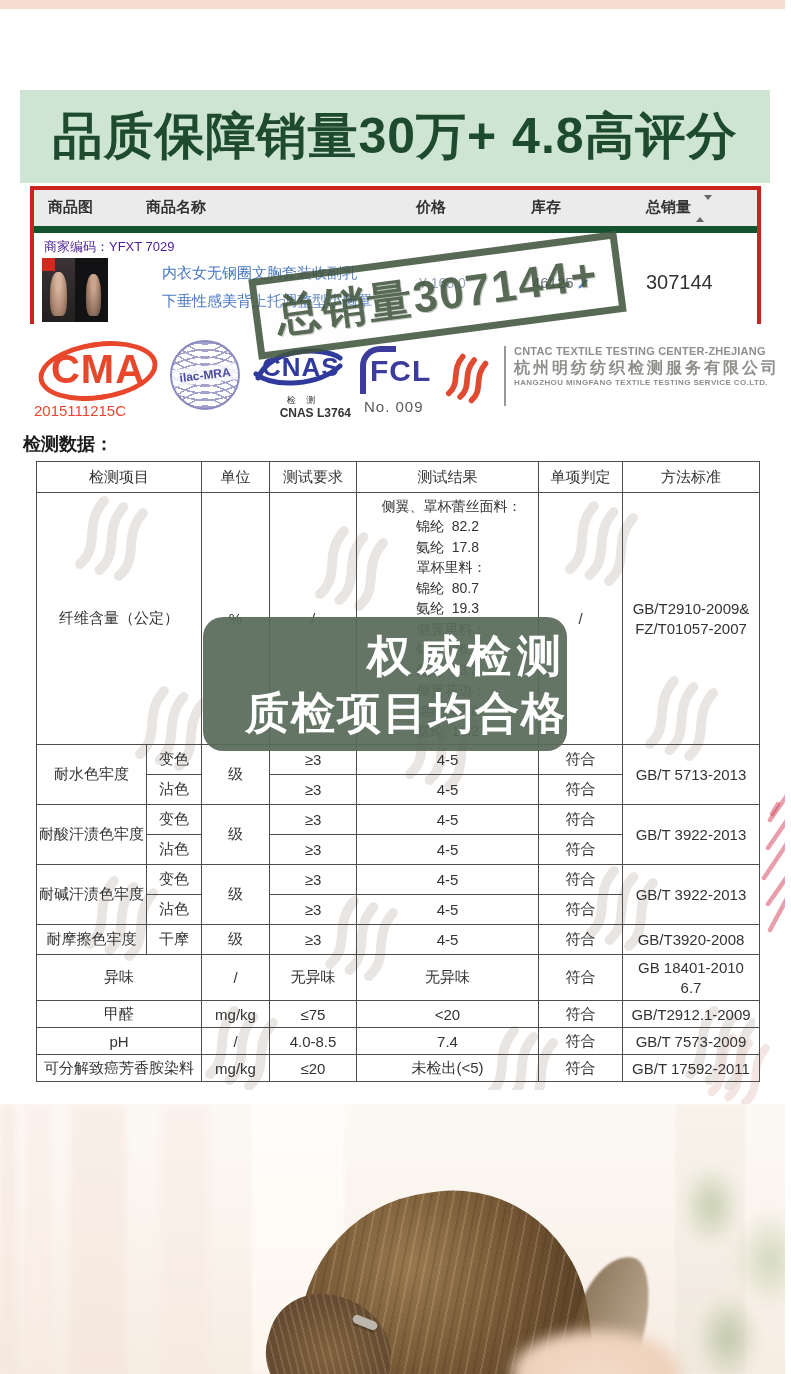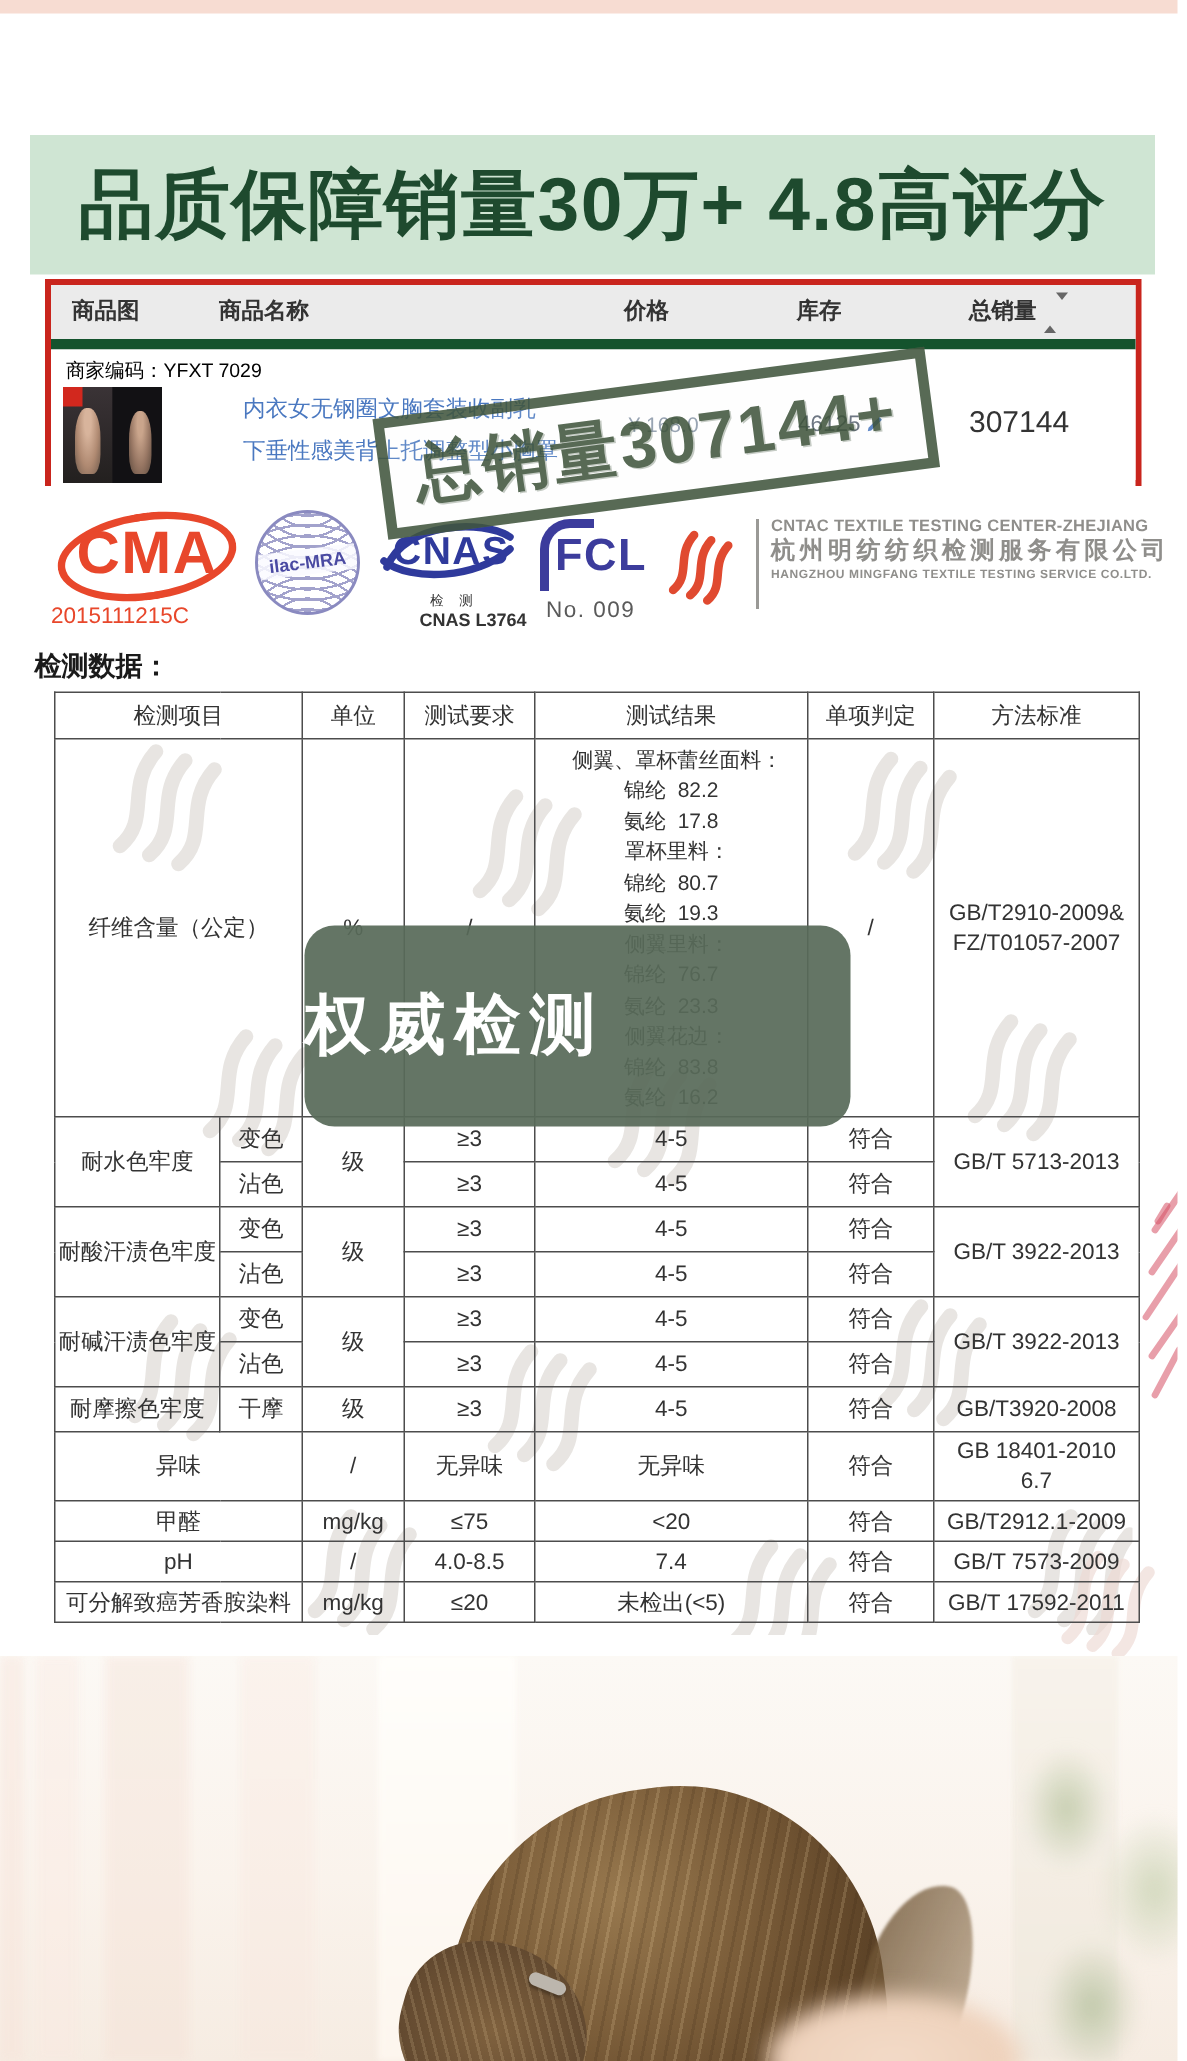--- a/index.html
+++ b/index.html
@@ -14,21 +14,21 @@
 
   
   .listing{position:absolute;left:30px;top:186px;width:723px;height:130px;border:4px solid #c9251d;background:#fff;}
   .l-head{position:relative;height:36px;background:#ebebeb;border-bottom:7px solid #14532d;}
   .l-col{position:absolute;top:8px;font-size:15px;font-weight:bold;color:#333;}
   .l-c0{left:14px}.l-c1{left:112px}.l-c2{left:382px}.l-c3{left:497px}.l-c4{left:612px}
   .sort{display:inline-block;vertical-align:middle;margin-left:5px;}
   .tri-up{width:0;height:0;border-left:4px solid transparent;border-right:4px solid transparent;border-bottom:5px solid #666;margin-bottom:2px;}
   .tri-down{width:0;height:0;border-left:4px solid transparent;border-right:4px solid transparent;border-top:5px solid #666;}
   .l-body{position:relative;height:93px;background:#fff;}
-  .merchant{position:absolute;left:10px;top:5px;font-size:13px;color:#000000;text-align:right;}
+  .merchant{position:absolute;left:10px;top:5px;font-size:13px;color:#4c1d95;text-align:right;}
   .thumb{position:absolute;left:8px;top:25px;width:66px;height:64px;background:#1d1b1d;overflow:hidden;}
   .thumb .half-l{position:absolute;left:0;top:0;width:33px;height:64px;background:linear-gradient(180deg,#3a3336,#23201f);}
   .thumb .fig{position:absolute;left:8px;top:14px;width:17px;height:44px;background:radial-gradient(ellipse at 50% 20%,#d8b49c 18%,#b08a72 60%,#6f5a4c);border-radius:45% 45% 30% 30%;}
   .thumb .half-r{position:absolute;right:0;top:0;width:33px;height:64px;background:#121114;}
   .thumb .fig2{position:absolute;right:7px;top:16px;width:15px;height:42px;background:radial-gradient(ellipse at 50% 20%,#caa58c 18%,#977663 60%,#5c4a3e);border-radius:45% 45% 30% 30%;}
   .thumb .badge{position:absolute;left:0;top:0;width:13px;height:13px;background:#d2281e;}
   .p-name{position:absolute;left:128px;top:26px;width:250px;font-size:15px;line-height:28px;color:#4a78c0;}
   .p-price{position:absolute;left:385px;top:42px;font-size:14px;color:#8a97a8;}
   .p-stock{position:absolute;left:498px;top:41px;font-size:15px;color:#5a6472;}
   .pencil{display:inline-block;vertical-align:-2px;margin-left:3px;}
@@ -83,21 +83,21 @@
   .r-sub{height:30px;}
   .r-odor{height:46px;}
   .r-small{height:27px;}
   .fiber-res{vertical-align:top;padding-top:4px;}
   .fr-line{display:block;font-size:14px;line-height:20.5px;white-space:pre;text-align:center;}
   .fr-line.mat{text-align:center;padding-left:8px;}
   .two-line span{display:block;line-height:20px;}
 
   
   .overlay-stamp{position:absolute;left:203px;top:617px;width:364px;height:134px;background:rgba(88,107,89,.93);
-    border-radius:20px;display:flex;flex-direction:column;align-items:flex-start;justify-content:center;z-index:5;}
+    border-radius:20px;display:flex;flex-direction:column;align-items:flex-end;justify-content:center;z-index:5;}
   .ov1{font-size:44px;font-weight:bold;color:#fff;letter-spacing:6px;line-height:58px;}
   .ov2{font-size:44px;font-weight:bold;color:#fff;letter-spacing:2px;line-height:56px;}
 
   
   .red-seal{position:absolute;left:758px;top:786px;width:33px;height:158px;overflow:hidden;z-index:1;}
 
   
   .photo{position:absolute;left:0;top:1104px;width:791px;height:270px;overflow:hidden;
     background:linear-gradient(180deg,#fcf9f5 0%,#faf3ec 55%,#f6ece2 100%);}
   .ph-stripes{position:absolute;left:0;top:0;width:330px;height:100%;filter:blur(3px);opacity:.7;
@@ -362,20 +362,21 @@
       <td>≤20</td>
       <td>未检出(&lt;5)</td>
       <td>符合</td>
       <td>GB/T 17592-2011</td>
     </tr>
   </tbody>
     </table>
 
   <div class="overlay-stamp">
     <div class="ov1">权威检测</div>
+    <div class="ov2">质检项目均合格</div>
   </div>
 
   <div class="red-seal">
     <svg width="33" height="158" viewBox="0 0 33 158">
       <g stroke="rgba(214,80,100,.55)" stroke-width="4.5" stroke-linecap="round" fill="none">
         <path d="M30,8 L12,34"></path>
           <path d="M32,30 L10,62"></path>
           <path d="M30,56 L6,92"></path>
         <path d="M31,88 L10,118"></path>
           <path d="M28,114 L12,144"></path>

